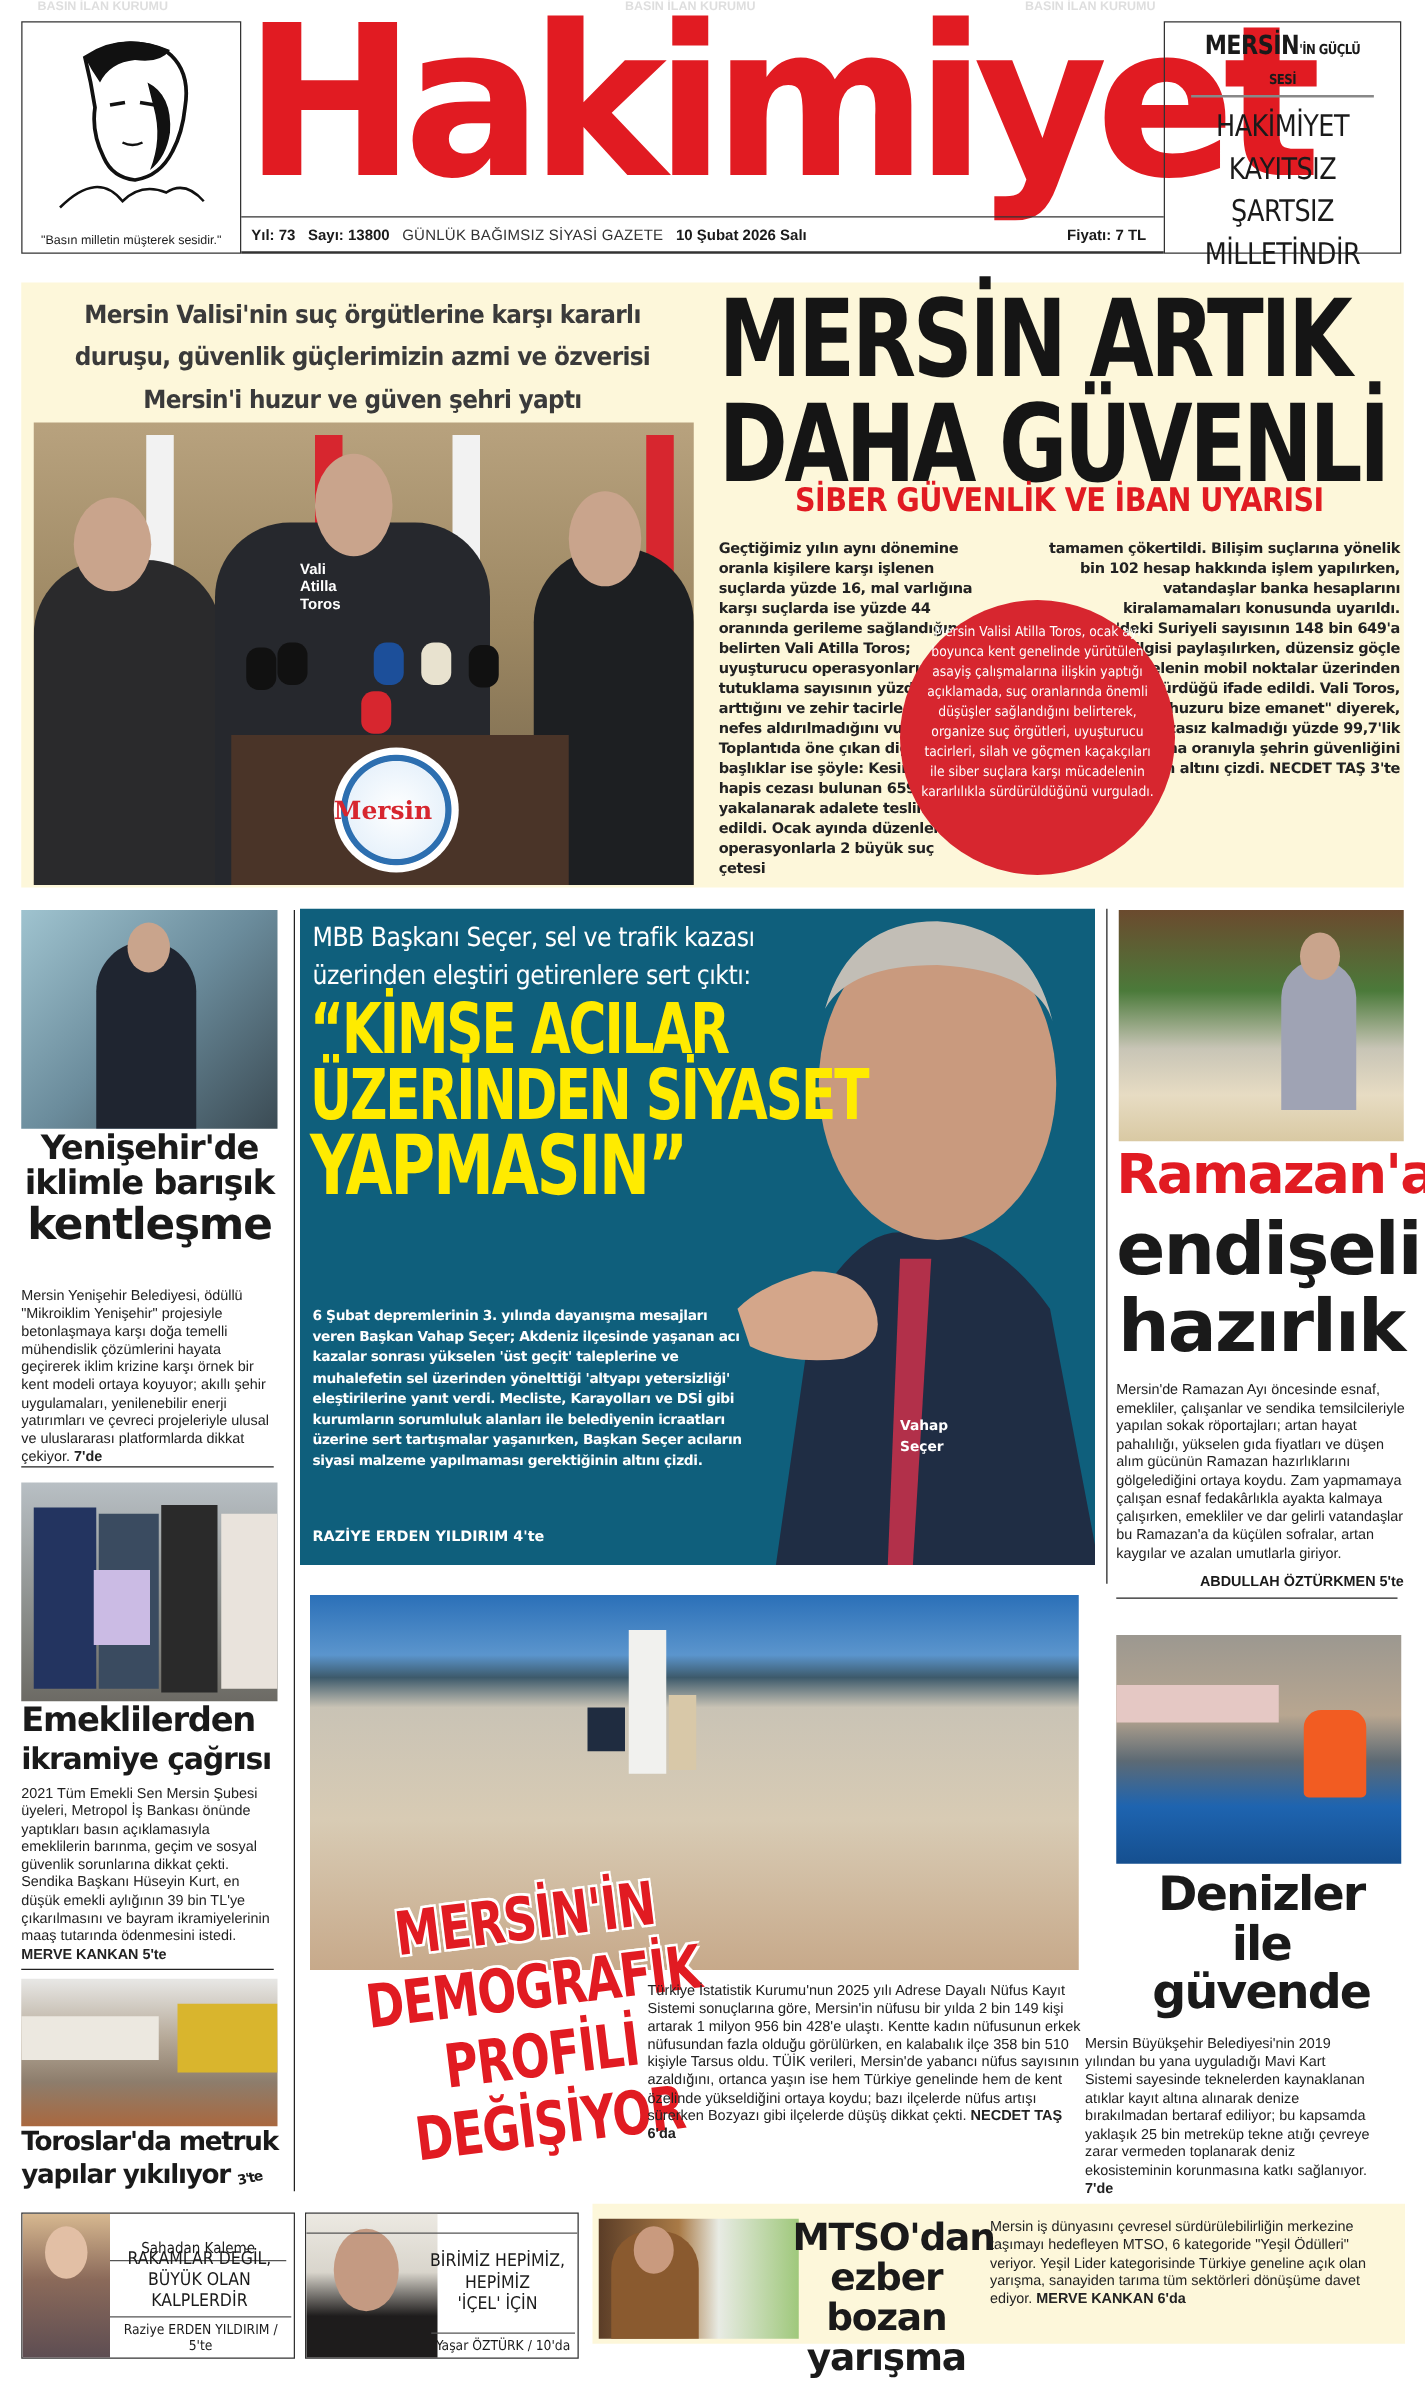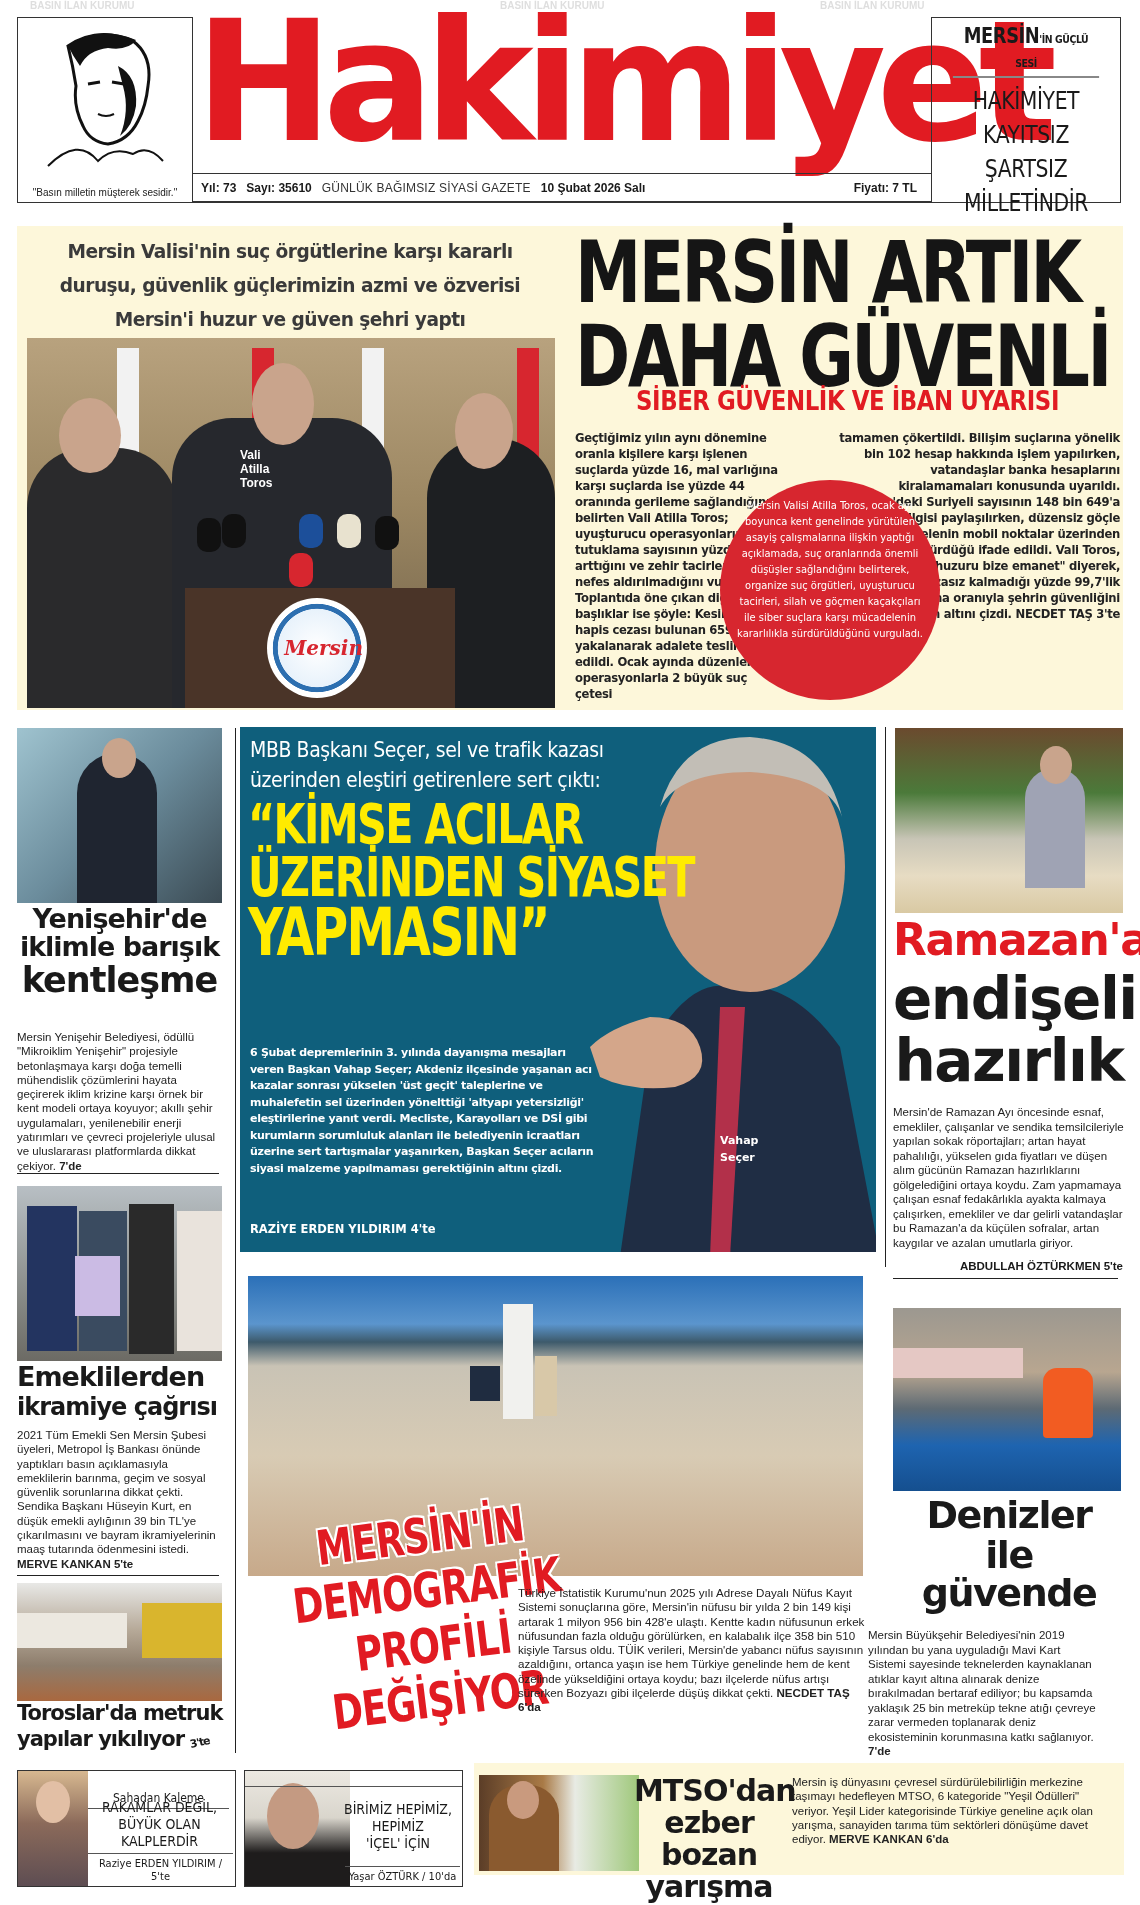--- a/index.html
+++ b/index.html
@@ -22,21 +22,21 @@
 
   
   .top-area { left: 17px; top: 226px; width: 1106px; height: 484px; background: #fdf7da; }
   .top-sub { left: 25px; top: 234px; width: 530px; text-align: center; font-family: "DejaVu Sans", sans-serif; font-weight: bold; font-size: 20px; line-height: 34px; color: #3a3a3a; letter-spacing: -0.6px; transform: scaleX(0.93); transform-origin: center; }
   .top-photo { left: 27px; top: 338px; width: 528px; height: 370px; overflow: hidden; background: linear-gradient(180deg, #b8a27e 0%, #9c8762 45%, #6d5f48 100%); }
   .top-photo .flag { position: absolute; width: 22px; height: 120px; top: 10px; }
   .top-photo .person { position: absolute; bottom: 0; border-radius: 60px 60px 0 0; background: #2b2b2e; }
   .top-photo .head { position: absolute; border-radius: 50%; background: #c9a48c; }
   .top-photo .podium { position: absolute; left: 158px; bottom: 0; width: 270px; height: 120px; background: #4a3428; }
   .top-photo .seal { position: absolute; left: 240px; bottom: 10px; width: 100px; height: 100px; border-radius: 50%; background: radial-gradient(circle, #ffffff 0%, #e8f2fb 55%, #2d6fb0 56%, #2d6fb0 62%, #ffffff 63%); }
-  .top-photo .seal span { position: absolute; left: 0; right: 4px; top: 38px; text-align: right; color: #d7262f; font-family: "DejaVu Serif", serif; font-style: italic; font-weight: bold; font-size: 20px; }
+  .top-photo .seal span { position: absolute; left: 0; right: 16px; top: 38px; text-align: left; color: #d7262f; font-family: "DejaVu Serif", serif; font-weight: bold; font-size: 20px; }
   .top-photo .caption { position: absolute; left: 213px; top: 110px; color: #fff; font-weight: bold; font-size: 12px; line-height: 14px; }
   .top-photo .mic { position: absolute; width: 24px; height: 34px; border-radius: 10px; background: #111; }
   .headline-main { left: 575px; top: 230px; width: 545px; font-family: "DejaVu Sans Condensed", "DejaVu Sans", sans-serif; font-weight: bold; font-size: 86px; line-height: 84px; color: #151515; letter-spacing: -3px; transform: scaleX(0.86); transform-origin: left; white-space: nowrap; }
   .headline-red { left: 575px; top: 386px; width: 545px; text-align: center; font-family: "DejaVu Sans", sans-serif; font-weight: bold; font-size: 26px; color: #e11b22; letter-spacing: -0.5px; transform: scaleX(0.88); }
   .top-body { font-family: "DejaVu Sans", sans-serif; font-weight: bold; font-size: 11.6px; line-height: 16px; color: #222; letter-spacing: -0.3px; }
   .top-left-col { left: 575px; top: 430px; width: 205px; }
   .top-right-col { left: 835px; top: 430px; width: 285px; text-align: right; }
   .red-circle { left: 720px; top: 480px; width: 220px; height: 220px; border-radius: 50%; background: #d7262f; color: #fff; text-align: center; font-family: "DejaVu Sans Condensed", "DejaVu Sans", sans-serif; font-size: 11px; line-height: 16px; padding: 18px 14px 0; }
 
   
@@ -82,21 +82,21 @@
     <path d="M60 88 Q68 92 76 88" stroke="#111" stroke-width="2" fill="none"></path>
     <path d="M10 140 Q40 110 60 135 Q75 120 95 128 Q110 118 125 135" stroke="#111" stroke-width="2" fill="none"></path>
   </svg>
   <div class="ata-quote">"Basın milletin müşterek sesidir."</div>
 </div>
 
 <div class="abs logo">Hakimiyet</div>
 
 <div class="abs infobar">
   <b>Yıl: 73</b>
-  <b>Sayı: 35610</b>
+  <b>Sayı: 13800</b>
   <span class="gz">GÜNLÜK BAĞIMSIZ SİYASİ GAZETE</span>
   <b>10 Şubat 2026 Salı</b>
   <span class="price">Fiyatı: 7 TL</span>
 </div>
 
 <div class="abs motto">
   <div class="m1"><span>MERSİN</span><small>'İN GÜÇLÜ SESİ</small></div>
   <div class="m2">HAKİMİYET</div>
   <div class="m2" style="padding-top:0">KAYITSIZ</div>
   <div class="m2" style="padding-top:0">ŞARTSIZ</div>

